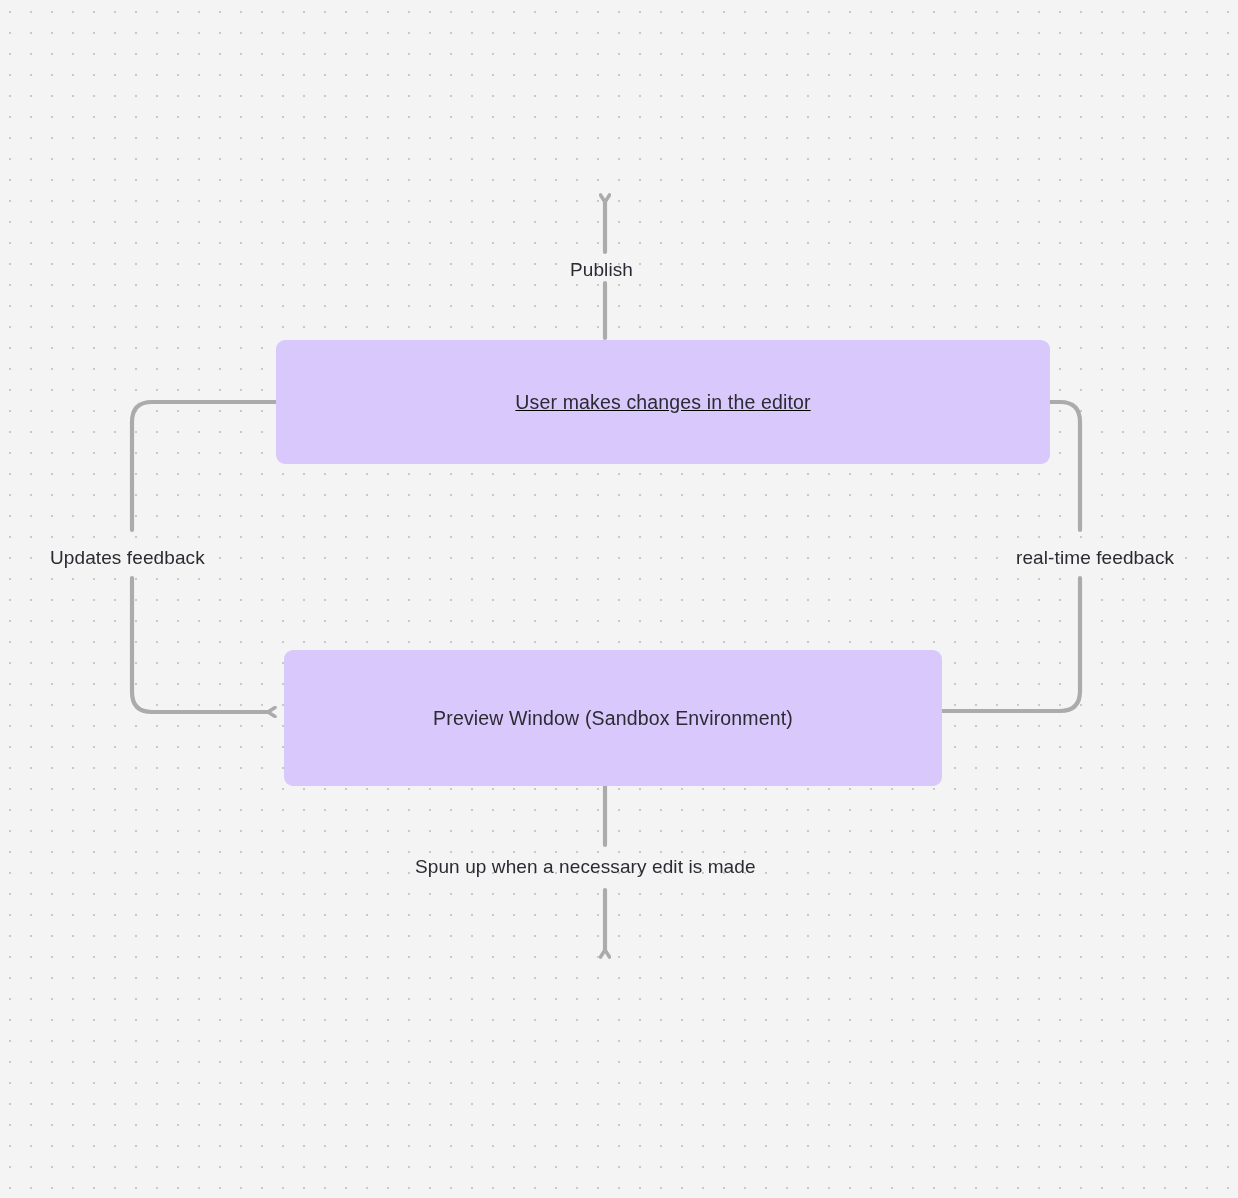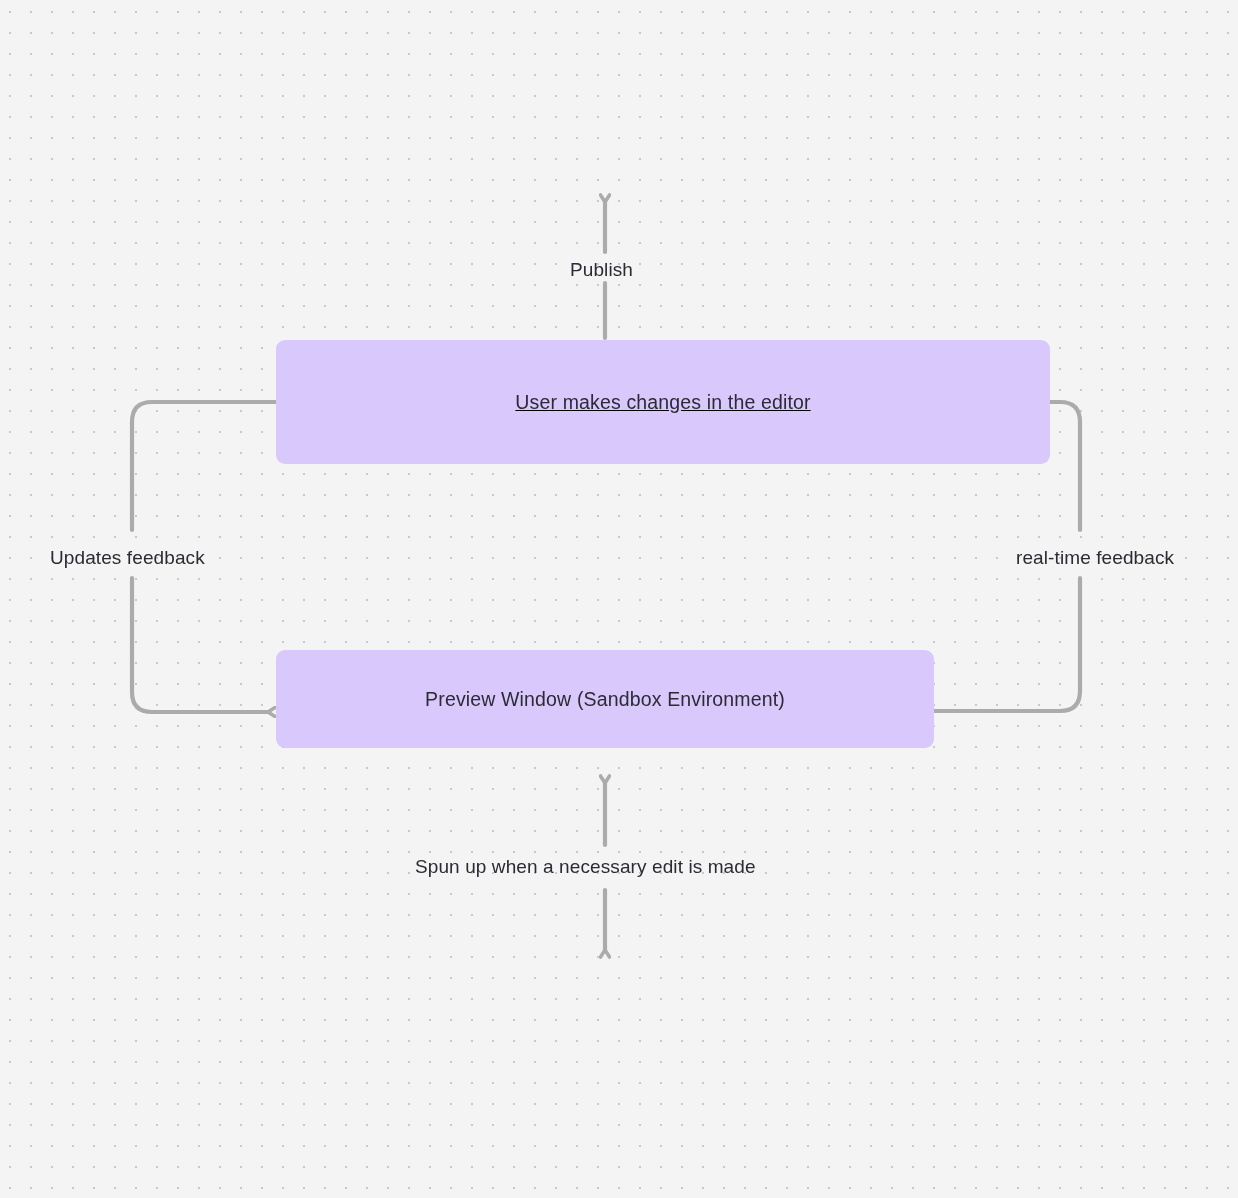--- a/index.html
+++ b/index.html
@@ -52,21 +52,21 @@
     font-size: 19px;
     color: #2b2b33;
     letter-spacing: 0.1px;
     white-space: nowrap;
     background: transparent;
     line-height: 1;
   }
   
   #node-live        { left: 276px; top: 72px;  width: 658px; height: 124px; }
   #node-user        { left: 276px; top: 340px; width: 774px; height: 124px; text-decoration: underline; }
-  #node-preview     { left: 276px; top: 650px; width: 658px; height: 98px; }
+  #node-preview     { left: 284px; top: 650px; width: 658px; height: 136px; }
   #node-devserver   { left: 276px; top: 958px; width: 658px; height: 122px; }
 
   
   #label-publish    { left: 570px; top: 260px; }
   #label-updates    { left: 50px;  top: 548px; }
   #label-realtime   { left: 988px; top: 548px; margin-left: 28px; }
   #label-spunup     { left: 415px; top: 857px; text-align: right; }
 </style>
 </head>
 <body>

